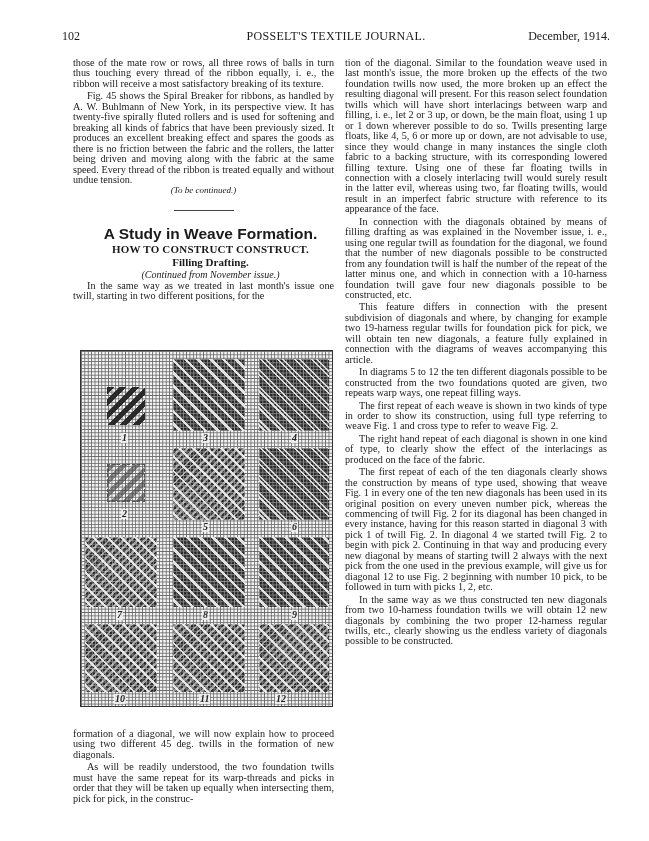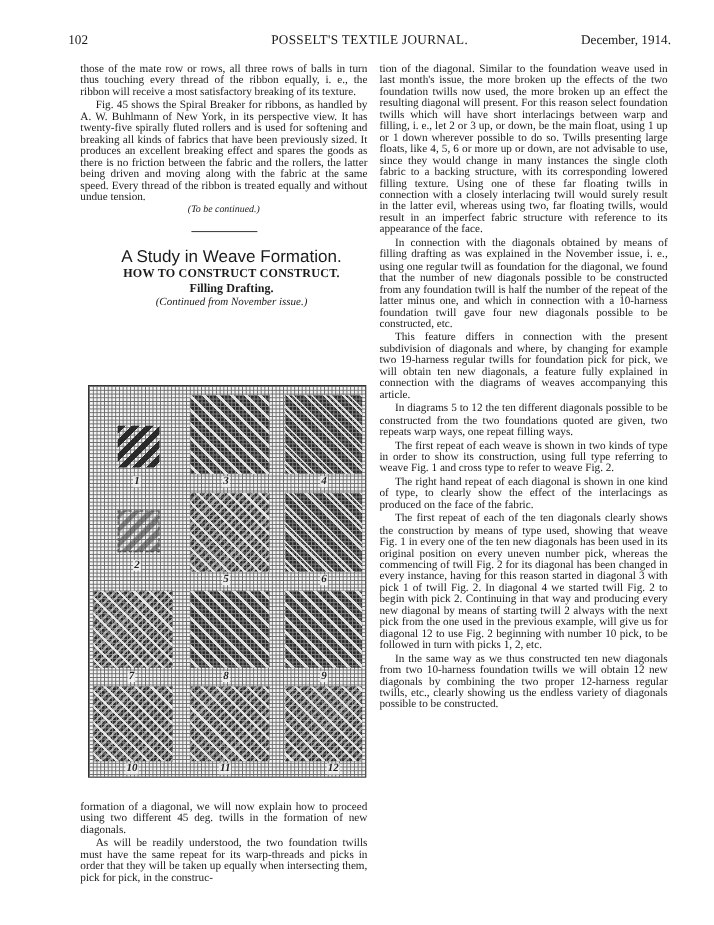--- a/index.html
+++ b/index.html
@@ -21,21 +21,21 @@
     text-align: justify; hyphens: manual;
   }
   .col p { margin: 0; text-indent: 14px; }
   .col p.noind { text-indent: 0; }
   .col .gap { margin-top: 2px; }
   .colL { left: 73px; top: 58px; width: 261px; }
   .colR { left: 345px; top: 58px; width: 262px; }
 
   .cont { text-align: center; font-style: italic; font-size: 9px; margin-top: 1px; text-indent: 0 !important; }
   .rule { width: 60px; height: 1px; background: #444; margin: 14px auto 14px; }
-  .title { text-align: center; font-family: "Liberation Sans", "DejaVu Sans", sans-serif; font-weight: normal; font-size: 15.5px; line-height: 18px; margin: 0; text-indent: 0; }
+  .title { text-align: center; font-family: "Liberation Sans", "DejaVu Sans", sans-serif; font-weight: bold; font-size: 15.5px; line-height: 18px; margin: 0; text-indent: 0; }
   .sub1 { text-align: center; font-weight: bold; font-size: 11px; line-height: 13px; margin-top: 4px; text-indent: 0; letter-spacing: 0.2px; }
   .sub2 { text-align: center; font-weight: bold; font-size: 11px; line-height: 13px; text-indent: 0; }
   .sub3 { text-align: center; font-style: italic; font-size: 10px; line-height: 12px; margin-top: 2px; margin-bottom: 4px; text-indent: 0; }
 
   .figure {
     position: absolute; left: 80px; top: 350px; width: 253px; height: 357px;
     border: 1px solid #333;
     background-color: #f4f4f4;
     background-image:
       linear-gradient(#6b6b6b 1px, transparent 1px),
@@ -91,20 +91,21 @@
 
 <div class="col colL">
   <p class="noind">those of the mate row or rows, all three rows of balls in turn thus touching every thread of the ribbon equally, i. e., the ribbon will receive a most satisfactory breaking of its texture.</p>
   <p class="gap">Fig. 45 shows the Spiral Breaker for ribbons, as handled by A. W. Buhlmann of New York, in its perspective view. It has twenty-five spirally fluted rollers and is used for softening and breaking all kinds of fabrics that have been previously sized. It produces an excellent breaking effect and spares the goods as there is no friction between the fabric and the rollers, the latter being driven and moving along with the fabric at the same speed. Every thread of the ribbon is treated equally and without undue tension.</p>
   <p class="cont">(To be continued.)</p>
   <div class="rule"></div>
   <p class="title">A Study in Weave Formation.</p>
   <p class="sub1">HOW TO CONSTRUCT CONSTRUCT.</p>
   <p class="sub2">Filling Drafting.</p>
   <p class="sub3">(Continued from November issue.)</p>
+  <p>In the same way as we treated in last month's issue one twill, starting in two different positions, for the</p>
 </div>
 
 <div class="figure">
 
   <div class="fig1"></div>
   <div class="flabel" style="left:40px;top:82px;">1</div>
   <div class="weave" style="left:92px;top:8px;width:72px;height:72px;"></div>
   <div class="flabel" style="left:121px;top:82px;">3</div>
   <div class="weave b" style="left:178px;top:8px;width:70px;height:72px;"></div>
   <div class="flabel" style="left:210px;top:82px;">4</div>
@@ -121,21 +122,21 @@
   <div class="weave" style="left:92px;top:186px;width:72px;height:70px;"></div>
   <div class="flabel" style="left:121px;top:259px;">8</div>
   <div class="weave" style="left:178px;top:186px;width:70px;height:70px;"></div>
   <div class="flabel" style="left:210px;top:259px;">9</div>
 
   <div class="weave c" style="left:4px;top:273px;width:72px;height:68px;"></div>
   <div class="flabel" style="left:33px;top:343px;">10</div>
   <div class="weave c" style="left:92px;top:273px;width:72px;height:68px;"></div>
   <div class="flabel" style="left:118px;top:343px;">11</div>
   <div class="weave c" style="left:178px;top:273px;width:70px;height:68px;"></div>
-  <div class="flabel" style="left:216px;top:343px;">12</div>
+  <div class="flabel" style="left:194px;top:343px;">12</div>
 </div>
 
 <div class="col colL" style="top:729px;">
   <p class="noind">formation of a diagonal, we will now explain how to proceed using two different 45 deg. twills in the formation of new diagonals.</p>
   <p class="gap">As will be readily understood, the two foundation twills must have the same repeat for its warp-threads and picks in order that they will be taken up equally when intersecting them, pick for pick, in the construc-</p>
 </div>
 
 <div class="col colR">
   <p class="noind">tion of the diagonal. Similar to the foundation weave used in last month's issue, the more broken up the effects of the two foundation twills now used, the more broken up an effect the resulting diagonal will present. For this reason select foundation twills which will have short interlacings between warp and filling, i. e., let 2 or 3 up, or down, be the main float, using 1 up or 1 down wherever possible to do so. Twills presenting large floats, like 4, 5, 6 or more up or down, are not advisable to use, since they would change in many instances the single cloth fabric to a backing structure, with its corresponding lowered filling texture. Using one of these far floating twills in connection with a closely interlacing twill would surely result in the latter evil, whereas using two, far floating twills, would result in an imperfect fabric structure with reference to its appearance of the face.</p>
   <p class="gap">In connection with the diagonals obtained by means of filling drafting as was explained in the November issue, i. e., using one regular twill as foundation for the diagonal, we found that the number of new diagonals possible to be constructed from any foundation twill is half the number of the repeat of the latter minus one, and which in connection with a 10-harness foundation twill gave four new diagonals possible to be constructed, etc.</p>

